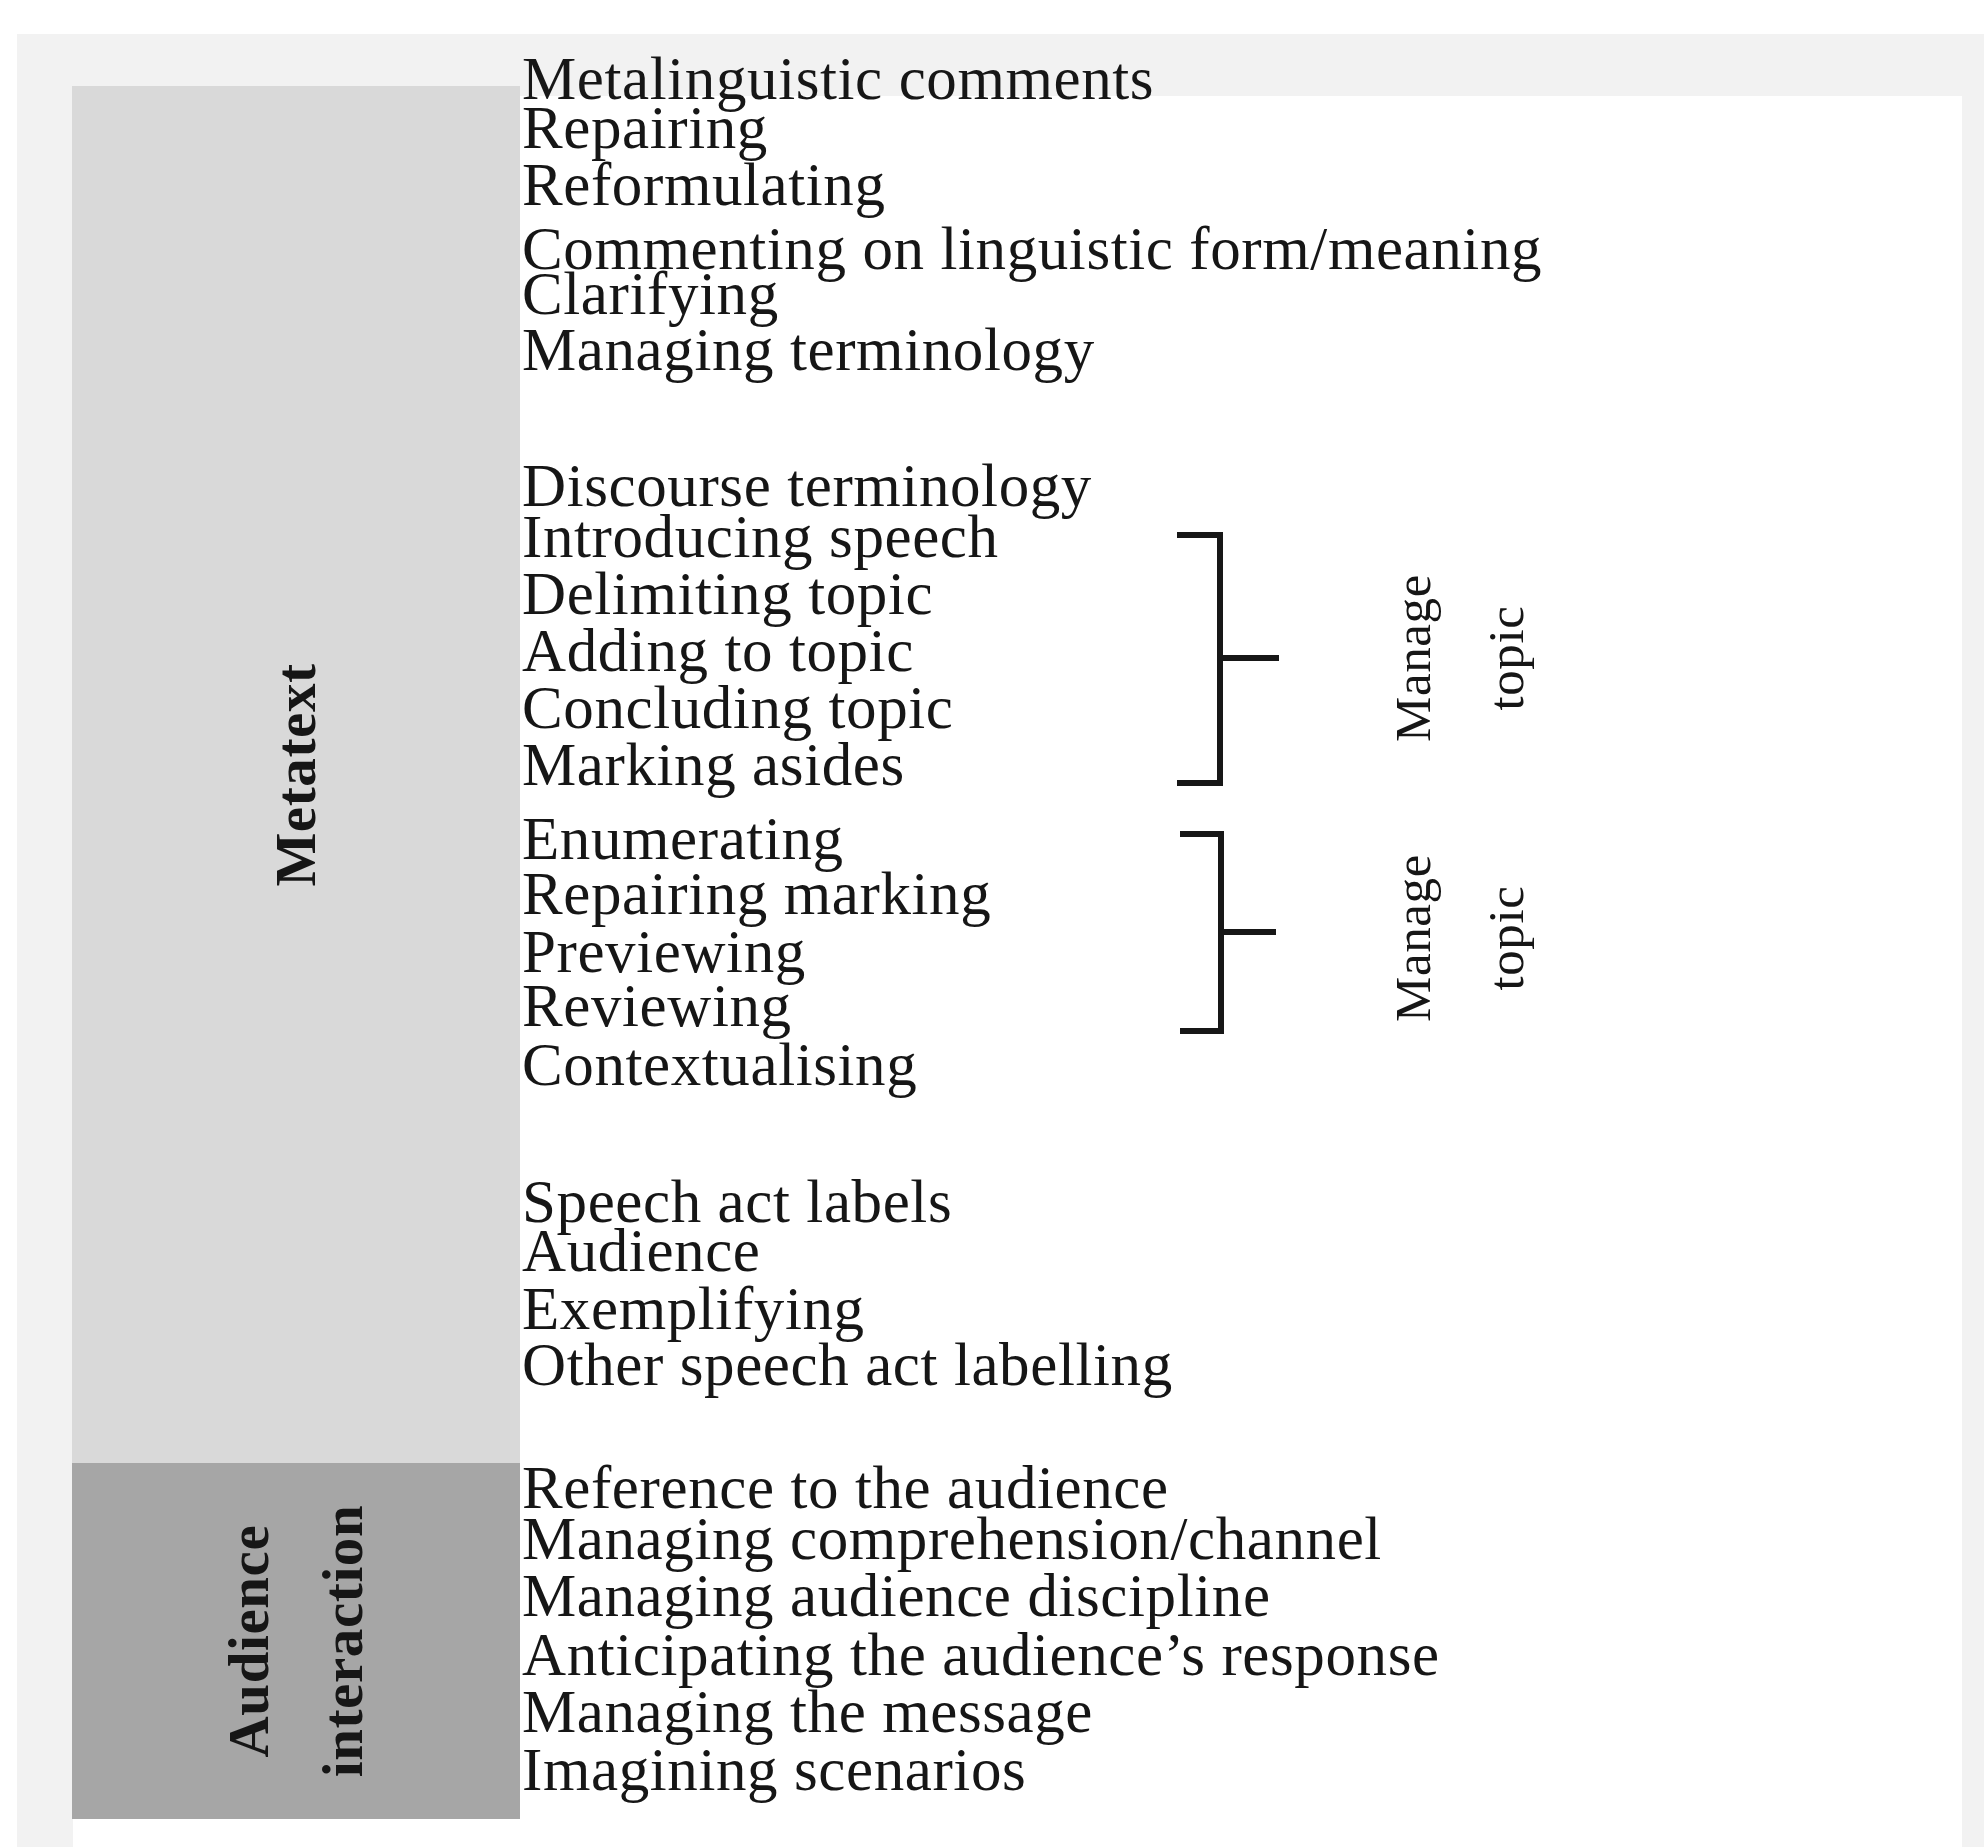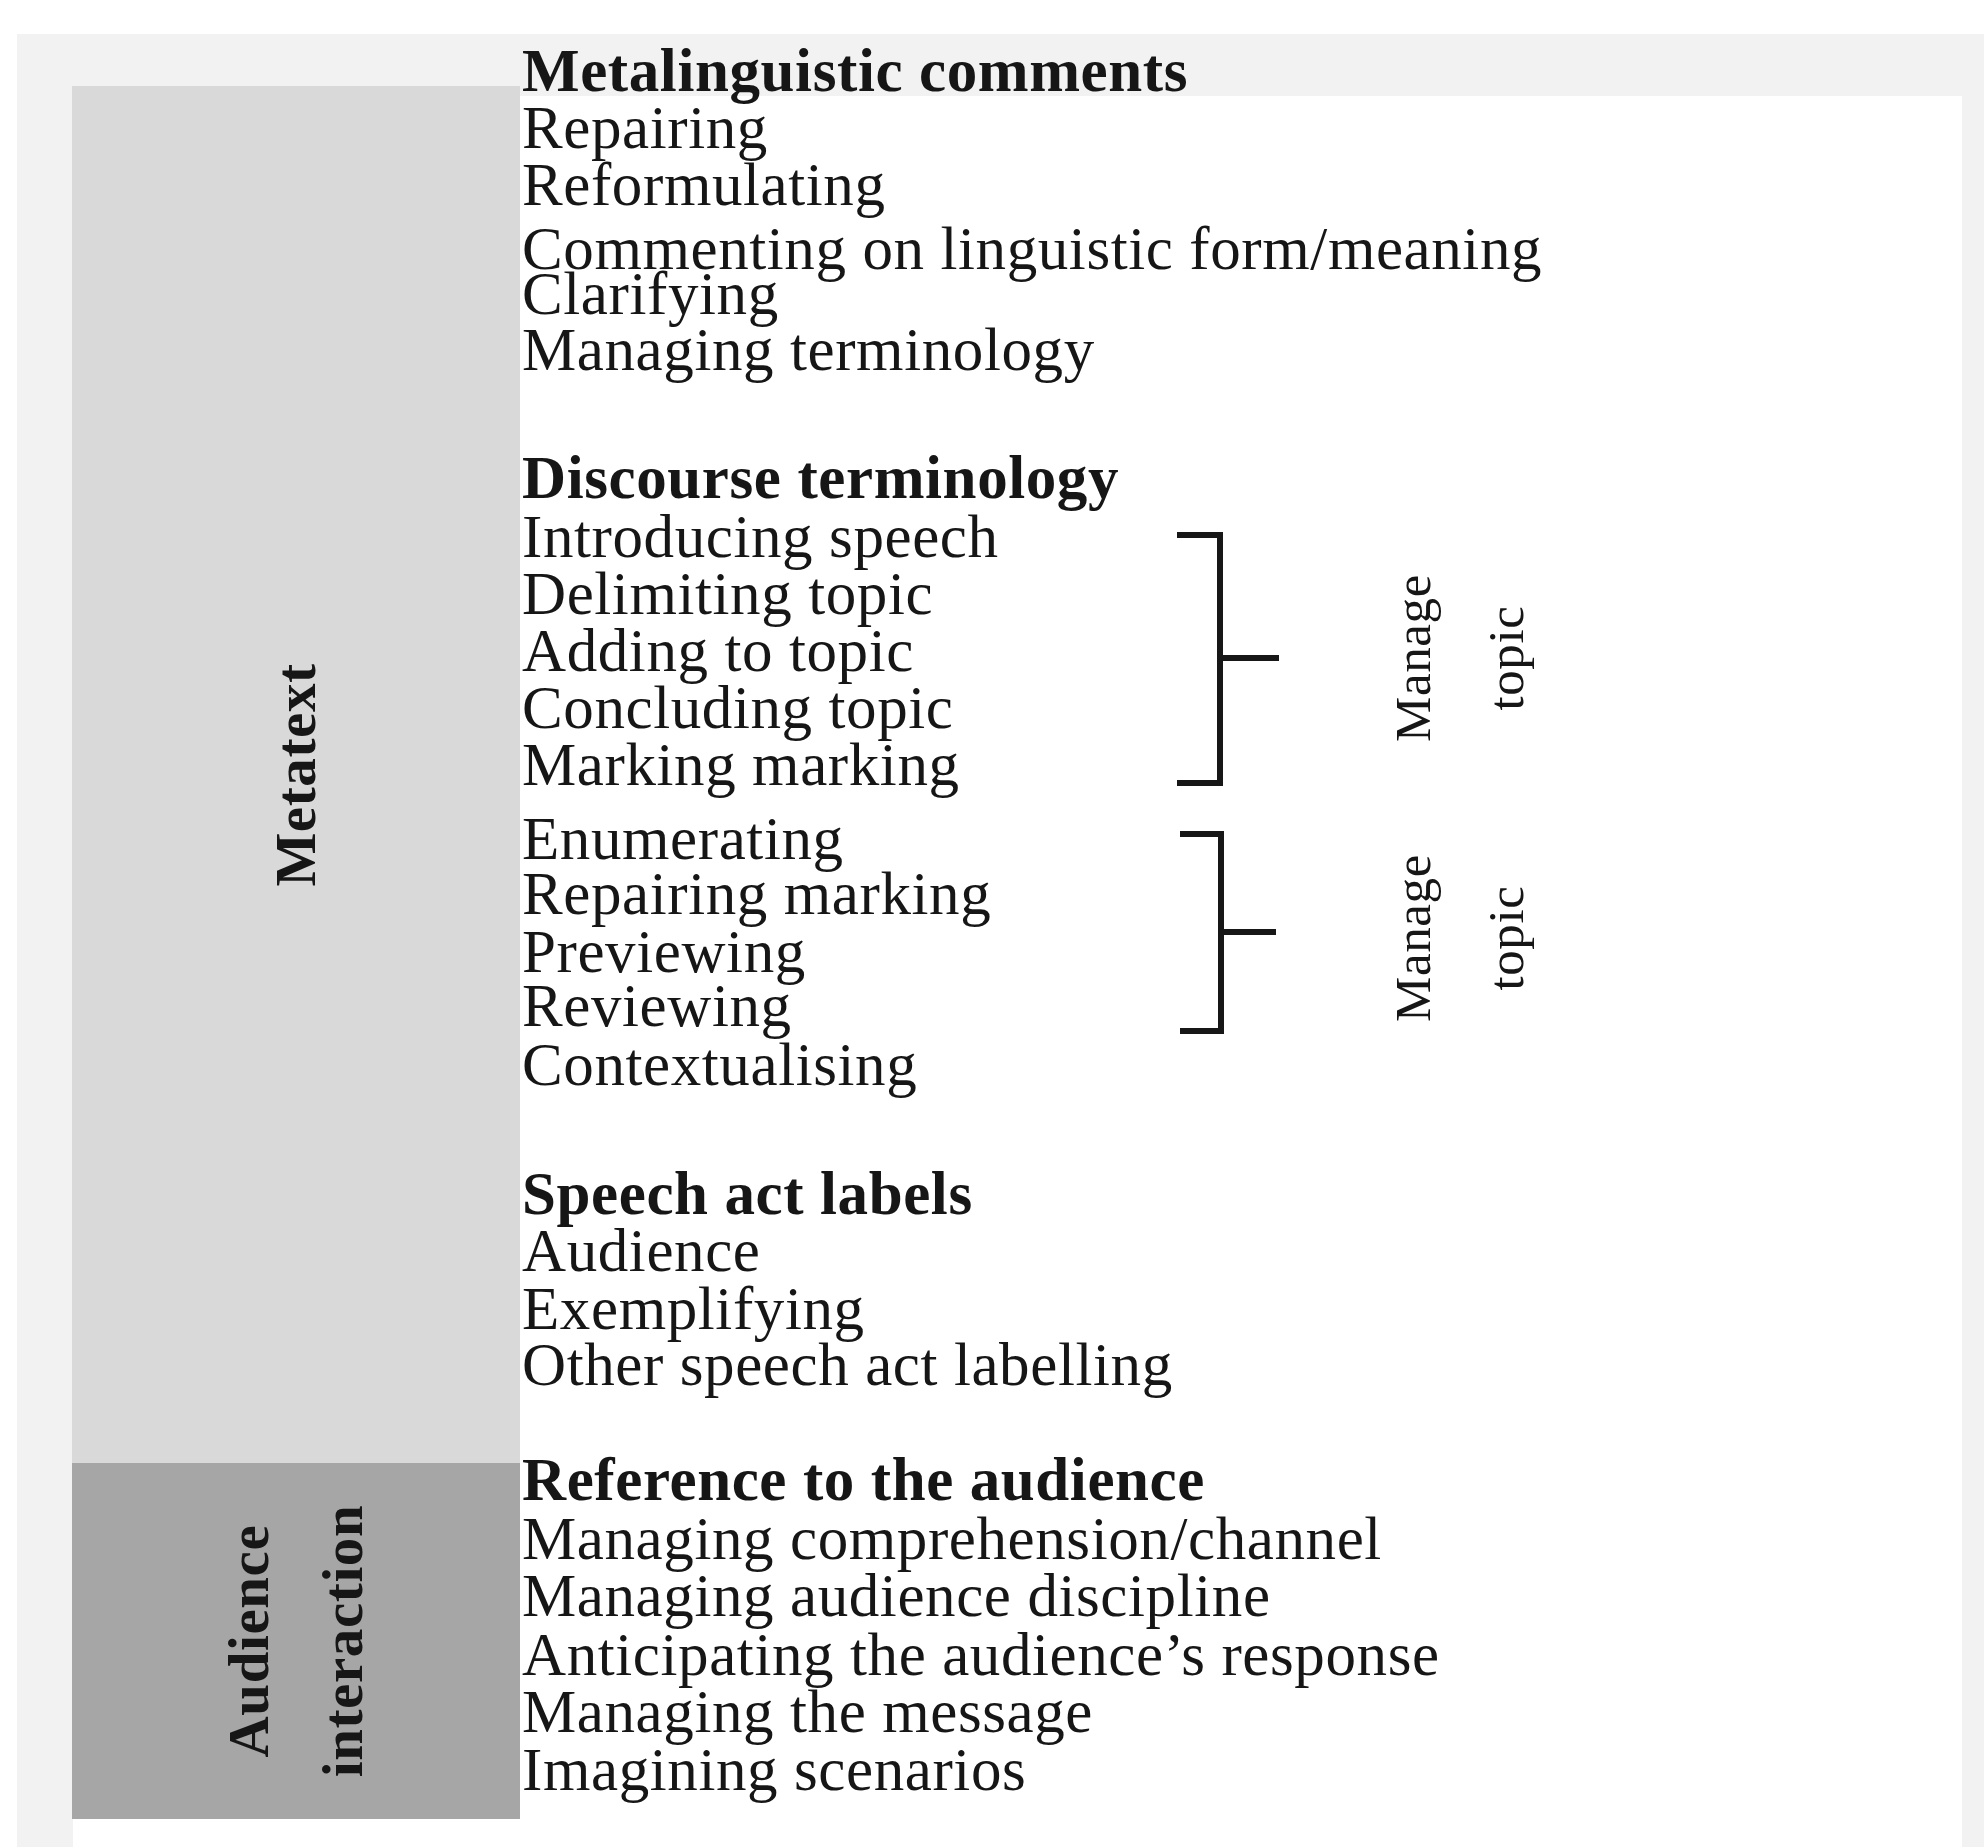--- a/index.html
+++ b/index.html
@@ -48,21 +48,21 @@
     letter-spacing: 0.6px;
   }
   .txt {
     position: absolute;
     left: 522px;
     font-size: 61px;
     line-height: 58px;
     letter-spacing: 0.6px;
     white-space: nowrap;
   }
-  .txt.heading { font-weight: bold; }
+  .txt.heading { font-weight: normal; margin-top: 8px; }
   .bk-shape {
     position: absolute;
     border-top: 6.1px solid #171717;
     border-right: 6.7px solid #171717;
     border-bottom: 6.1px solid #171717;
   }
   .bk-mid {
     position: absolute;
     height: 6.1px;
     background: #171717;
@@ -103,21 +103,21 @@
 <div class="txt" style="top:156px">Reformulating</div>
 <div class="txt" style="top:220px">Commenting on linguistic form/meaning</div>
 <div class="txt" style="top:265px">Clarifying</div>
 <div class="txt" style="top:321px">Managing terminology</div>
 
 <div class="txt heading" style="top:449px">Discourse terminology</div>
 <div class="txt" style="top:508px">Introducing speech</div>
 <div class="txt" style="top:565px">Delimiting topic</div>
 <div class="txt" style="top:622px">Adding to topic</div>
 <div class="txt" style="top:679px">Concluding topic</div>
-<div class="txt" style="top:736px">Marking marking</div>
+<div class="txt" style="top:736px">Marking asides</div>
 <div class="txt" style="top:810px">Enumerating</div>
 <div class="txt" style="top:865px">Repairing marking</div>
 <div class="txt" style="top:923px">Previewing</div>
 <div class="txt" style="top:977px">Reviewing</div>
 <div class="txt" style="top:1036px">Contextualising</div>
 
 <div class="bk-shape" style="left:1177px; top:532px; width:40px; height:242px"></div>
 <div class="bk-mid" style="left:1223px; top:655px; width:56px"></div>
 <div class="bk-label" style="left:1338px; top:561px; width:244px; height:194px">
   <div>

